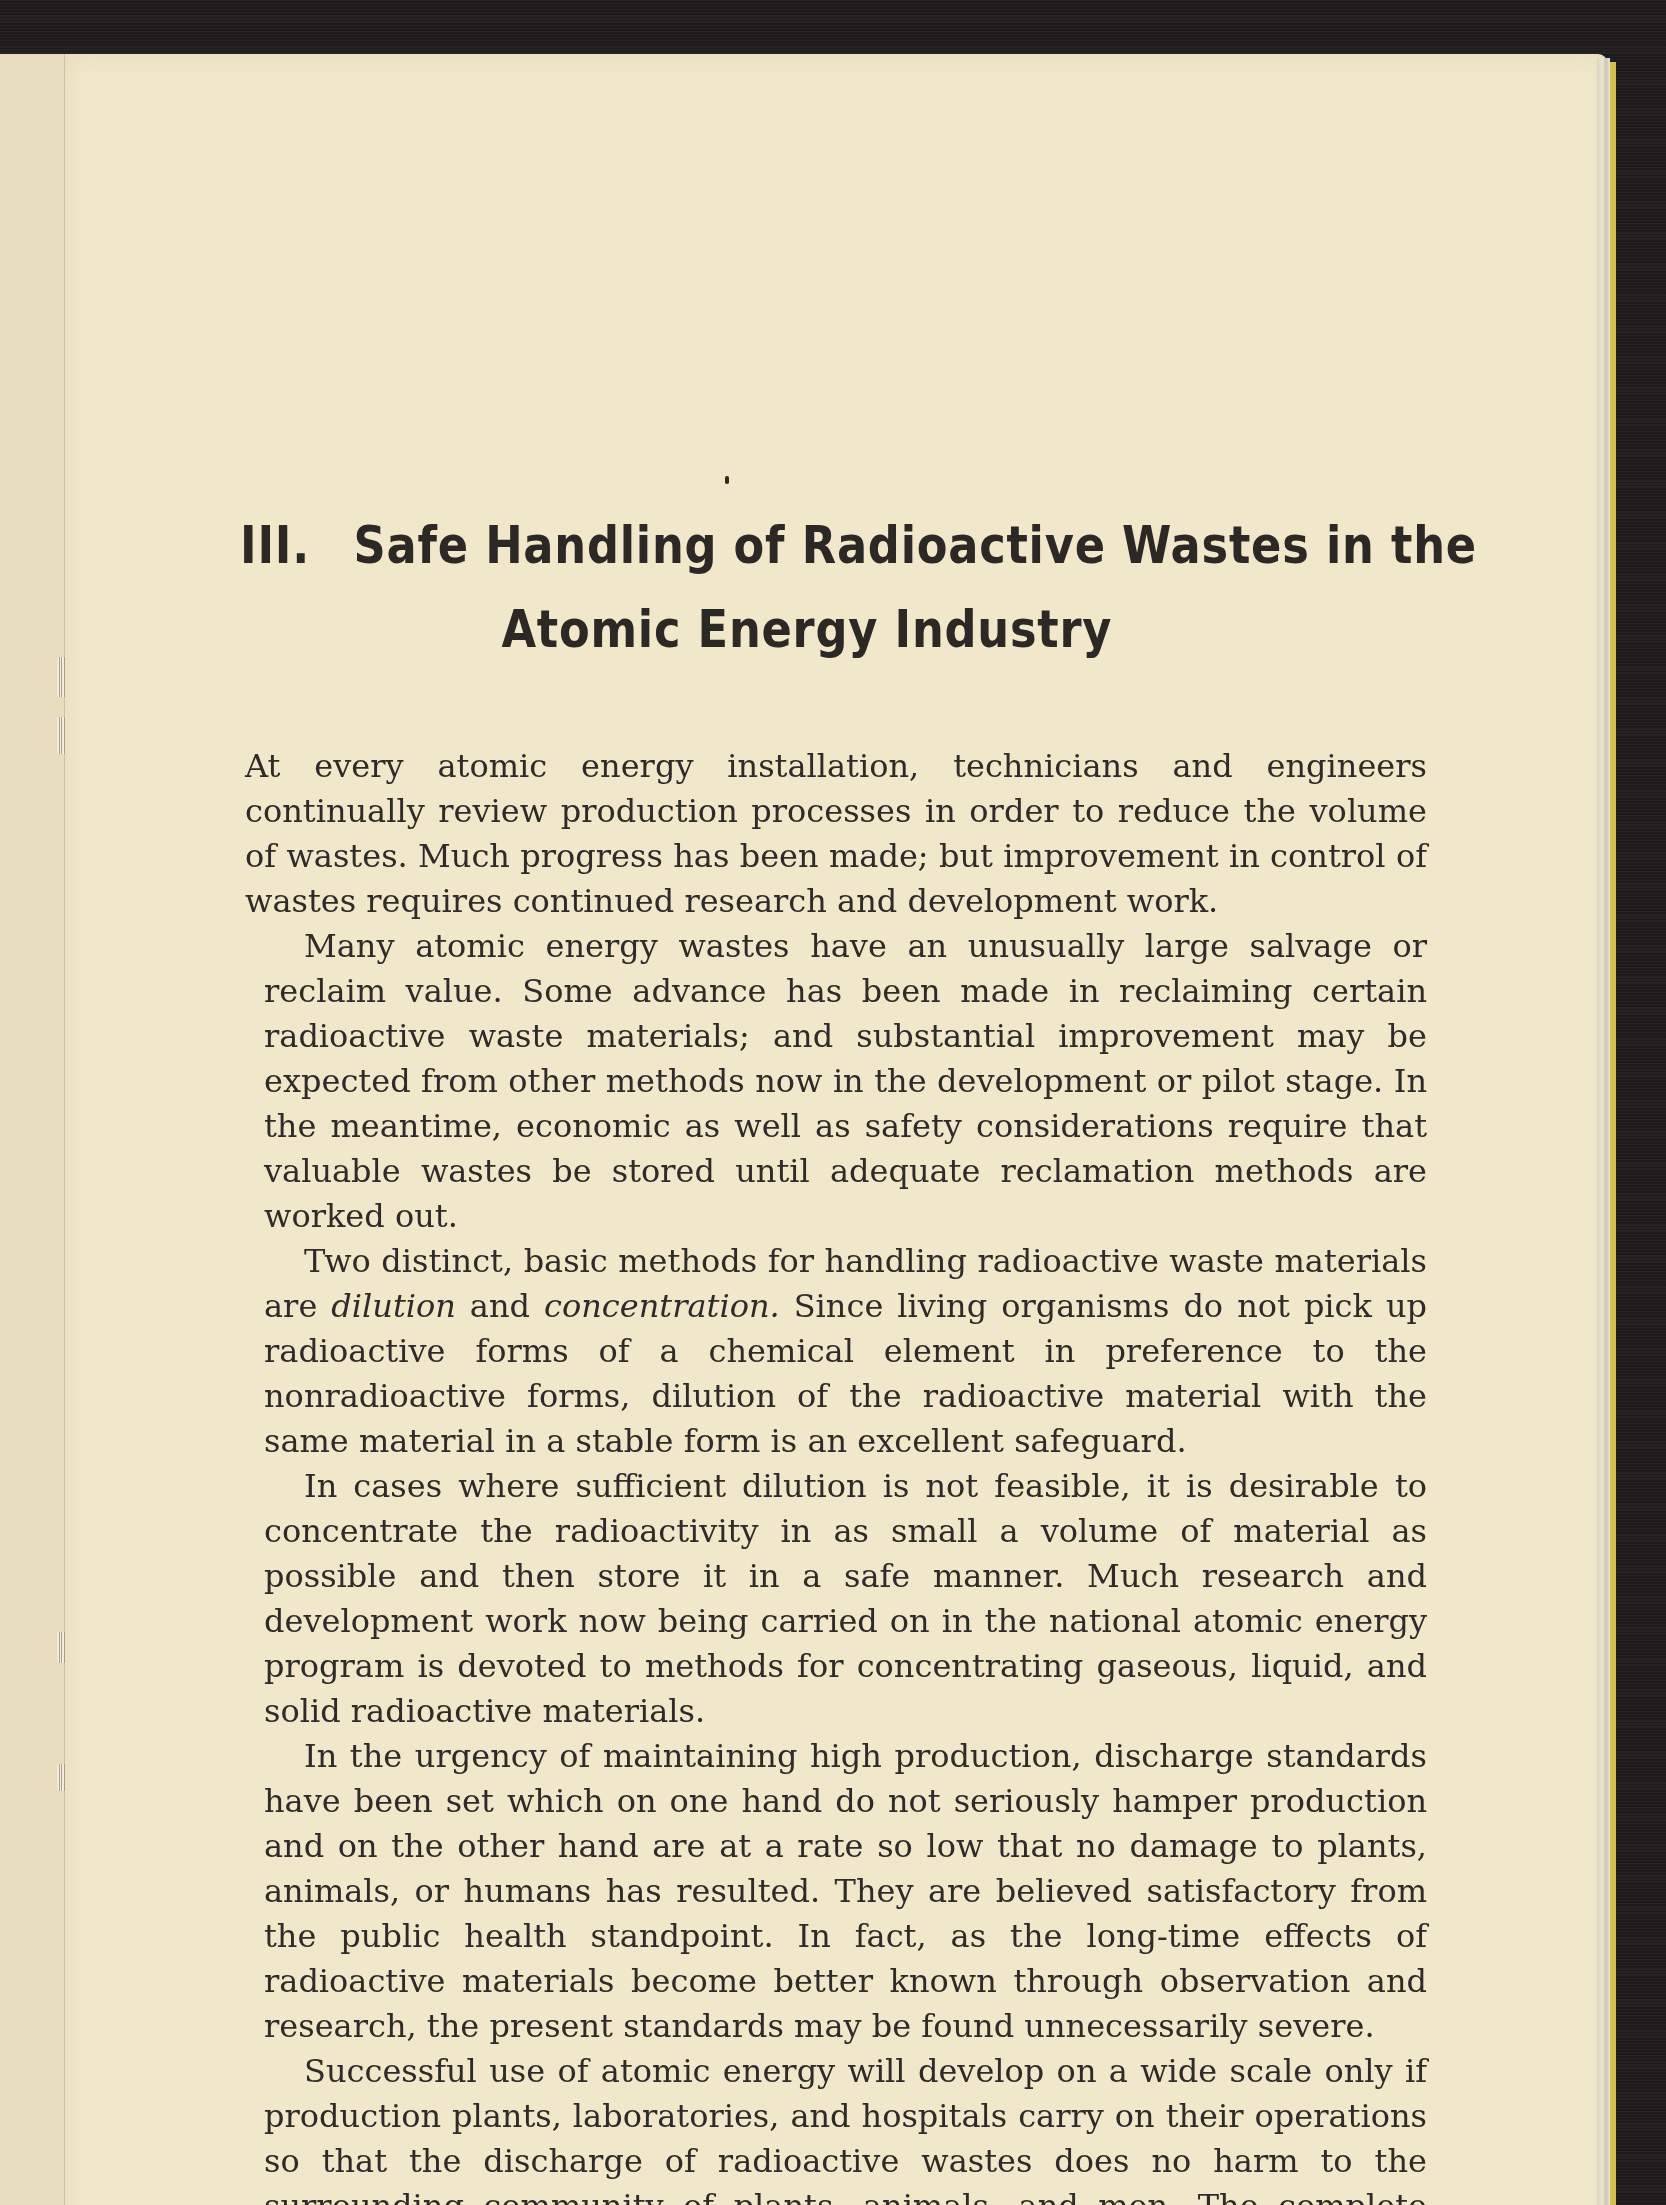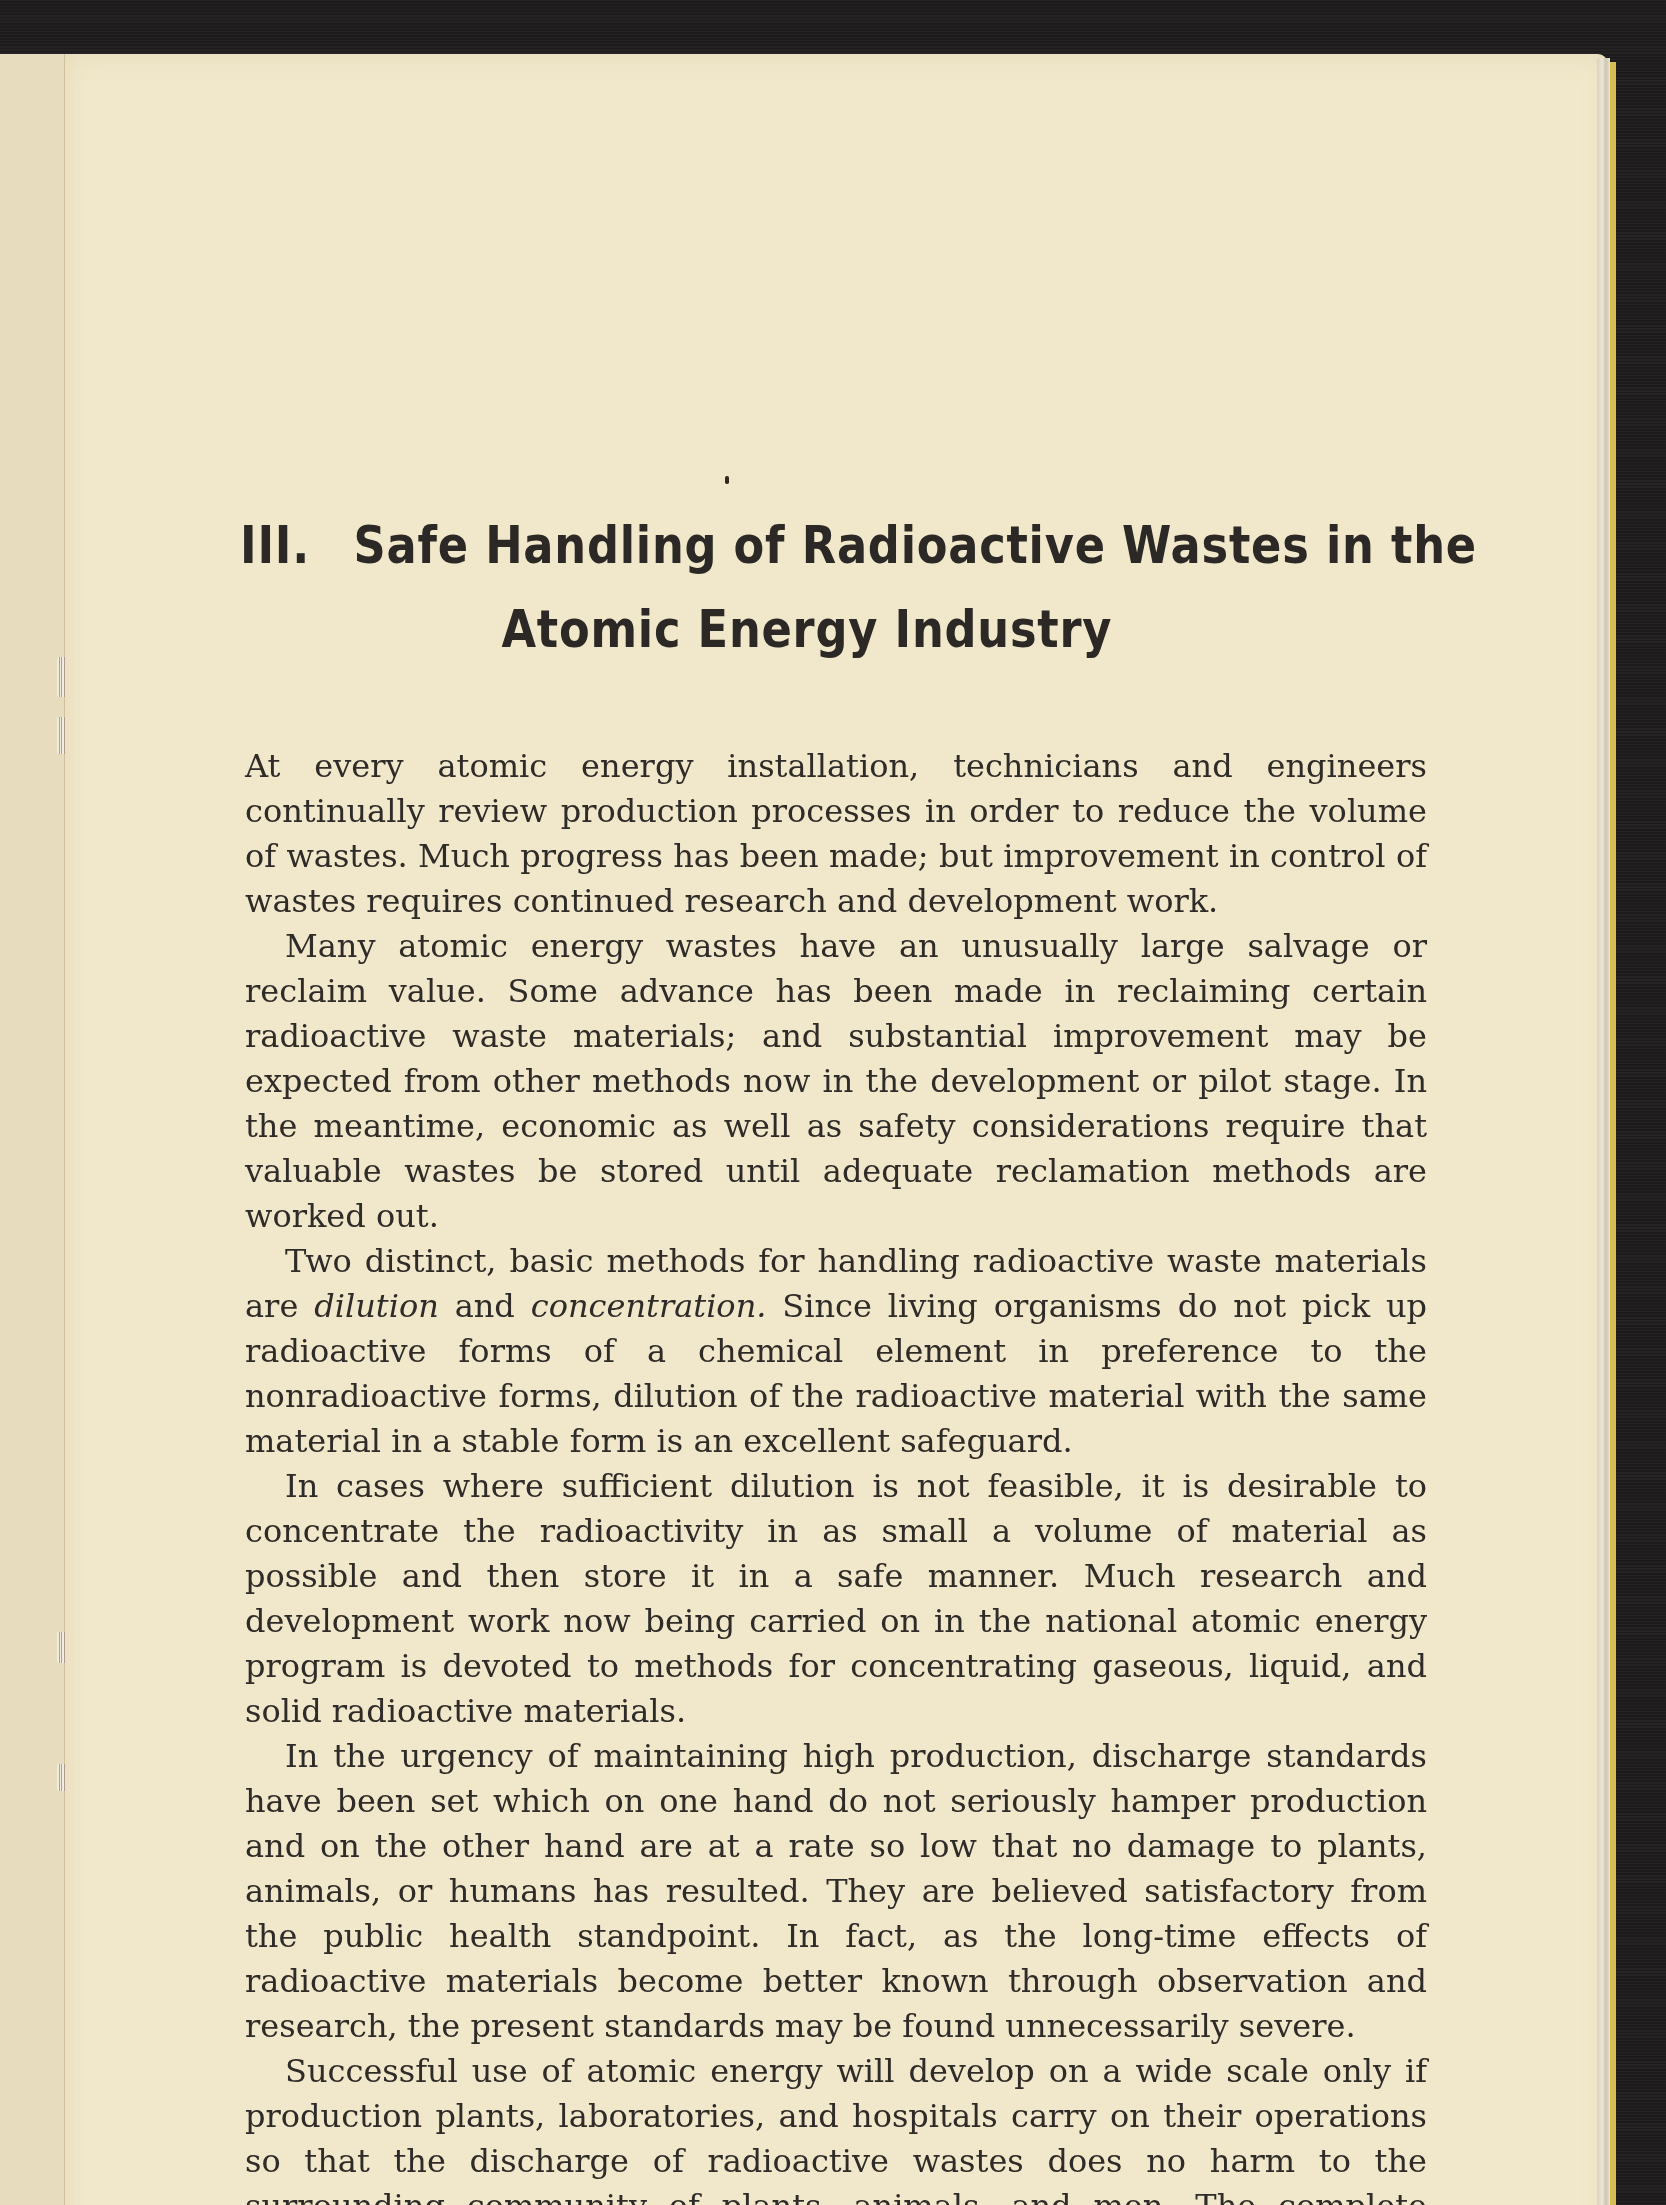--- a/index.html
+++ b/index.html
@@ -111,20 +111,21 @@
       font-size: 32px;
       line-height: 45px;
       text-align: justify;
     }
     .body p {
       margin: 0;
       text-indent: 0;
     }
     .body p.indent {
       text-indent: 40px;
+      margin-left: 19px;
     }
     .body em {
     }
   </style>
 </head>
 <body>
 
 <div class="backdrop"></div>
 
 <div class="left-page"></div>

